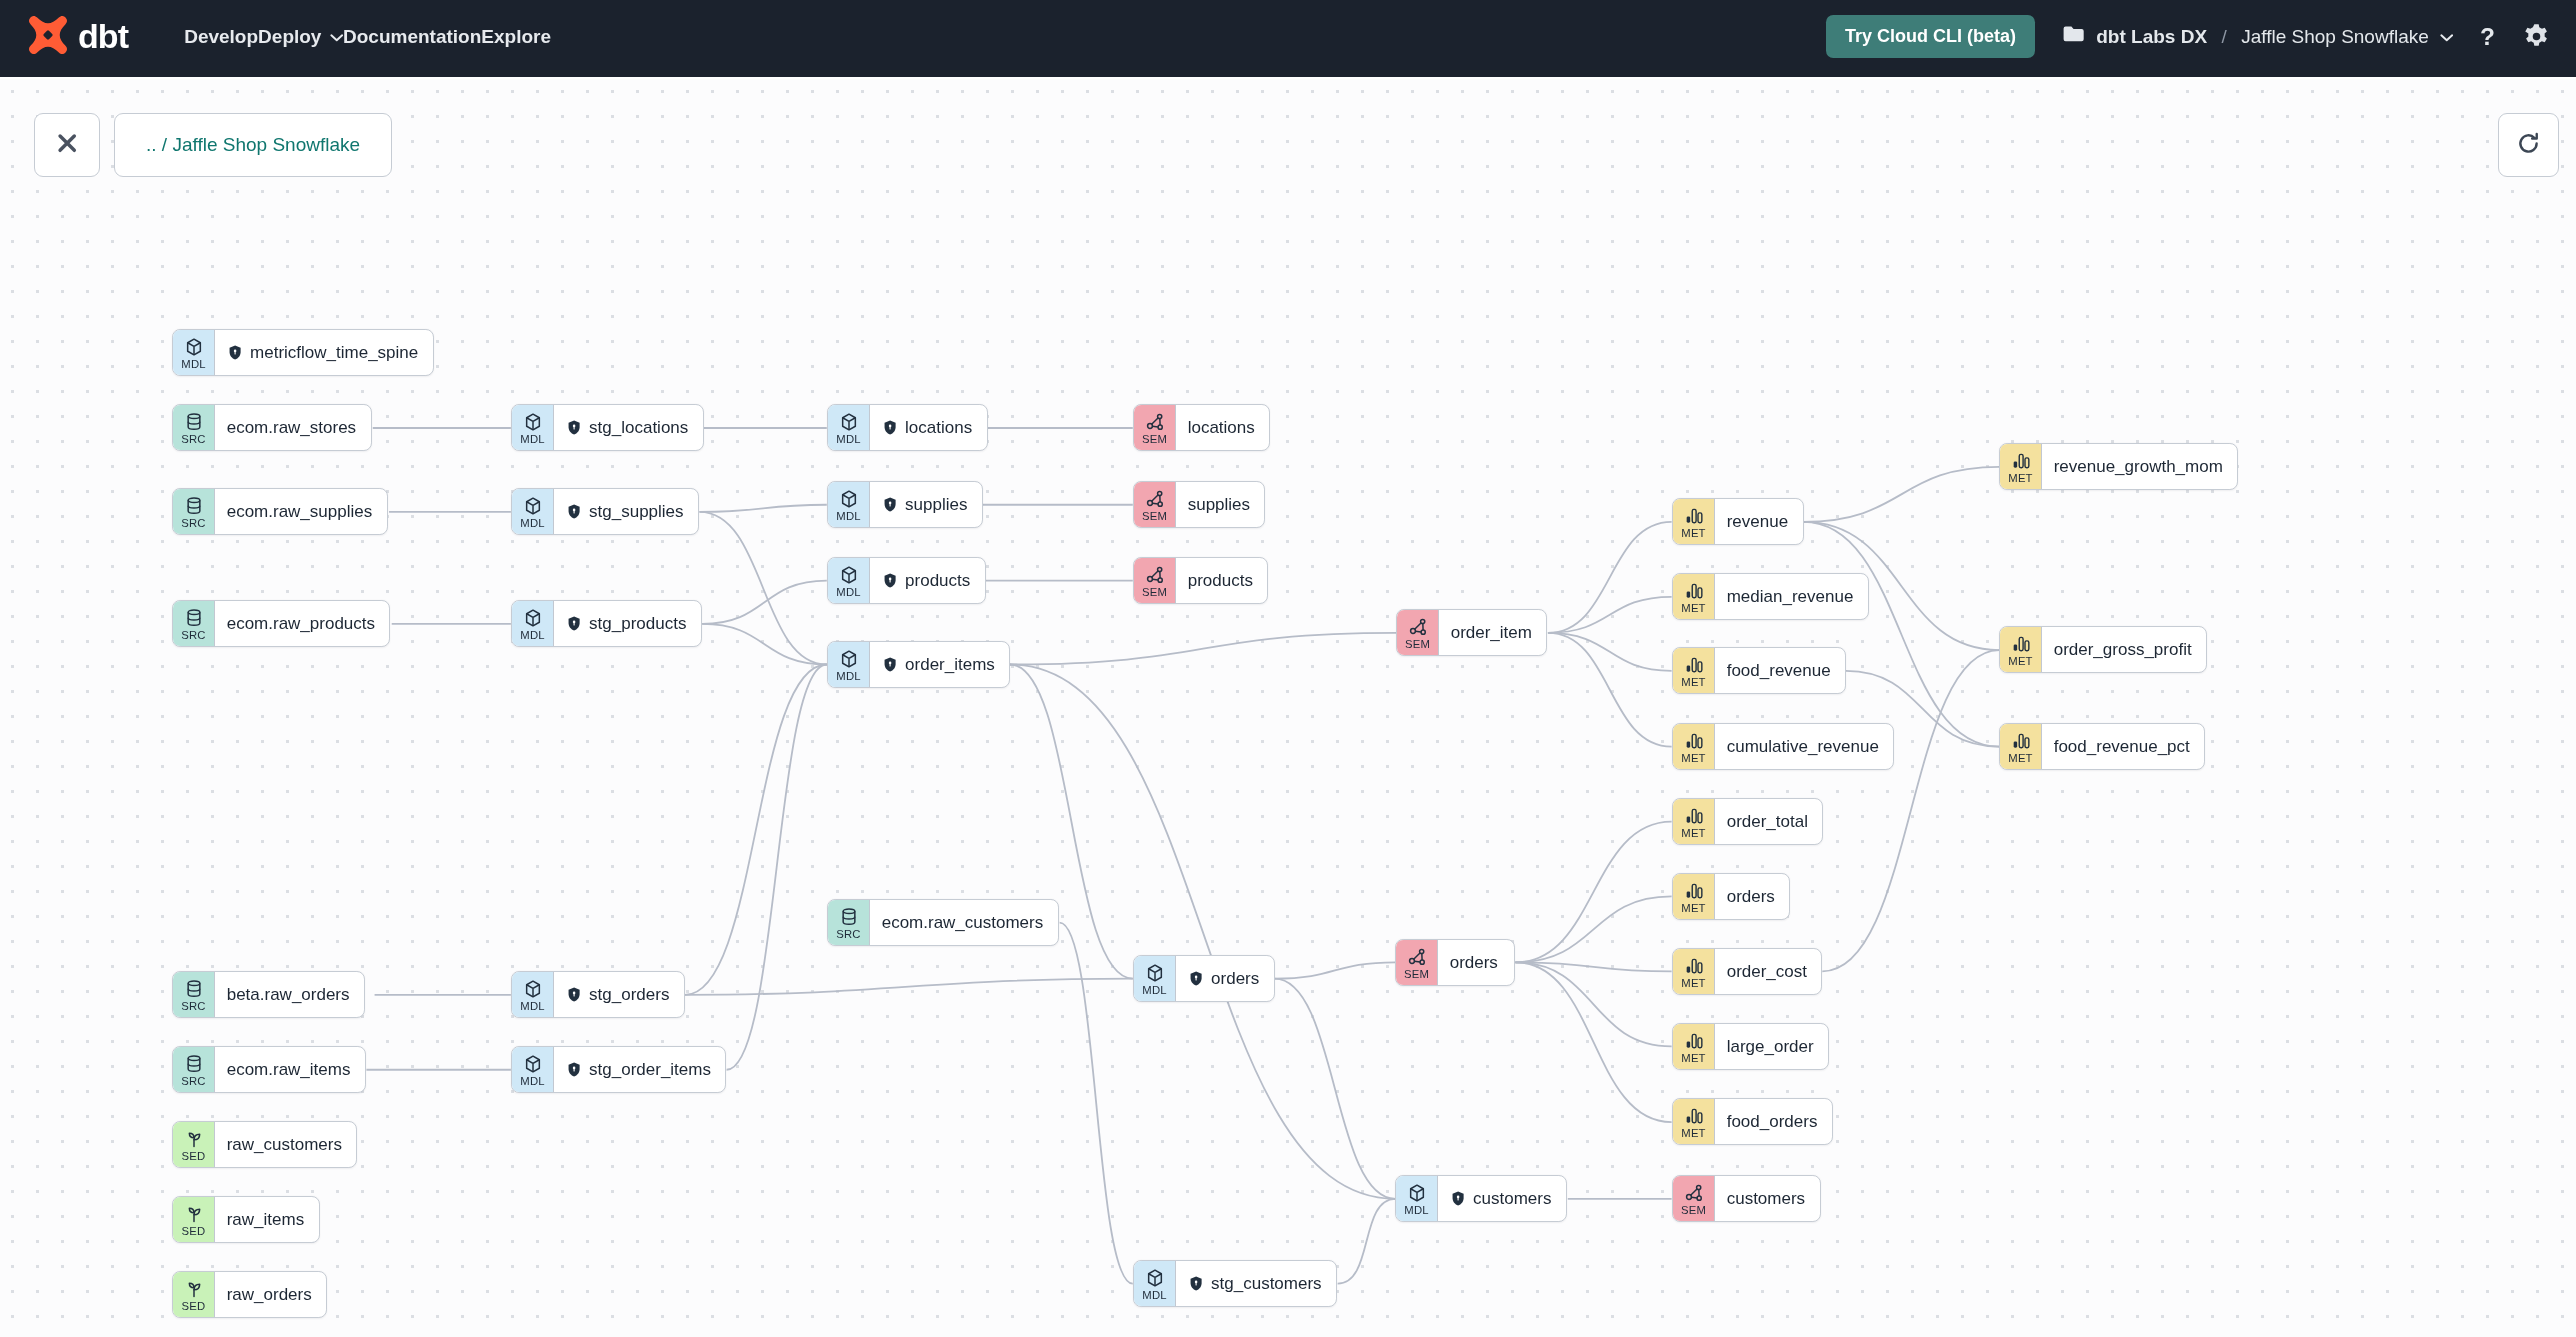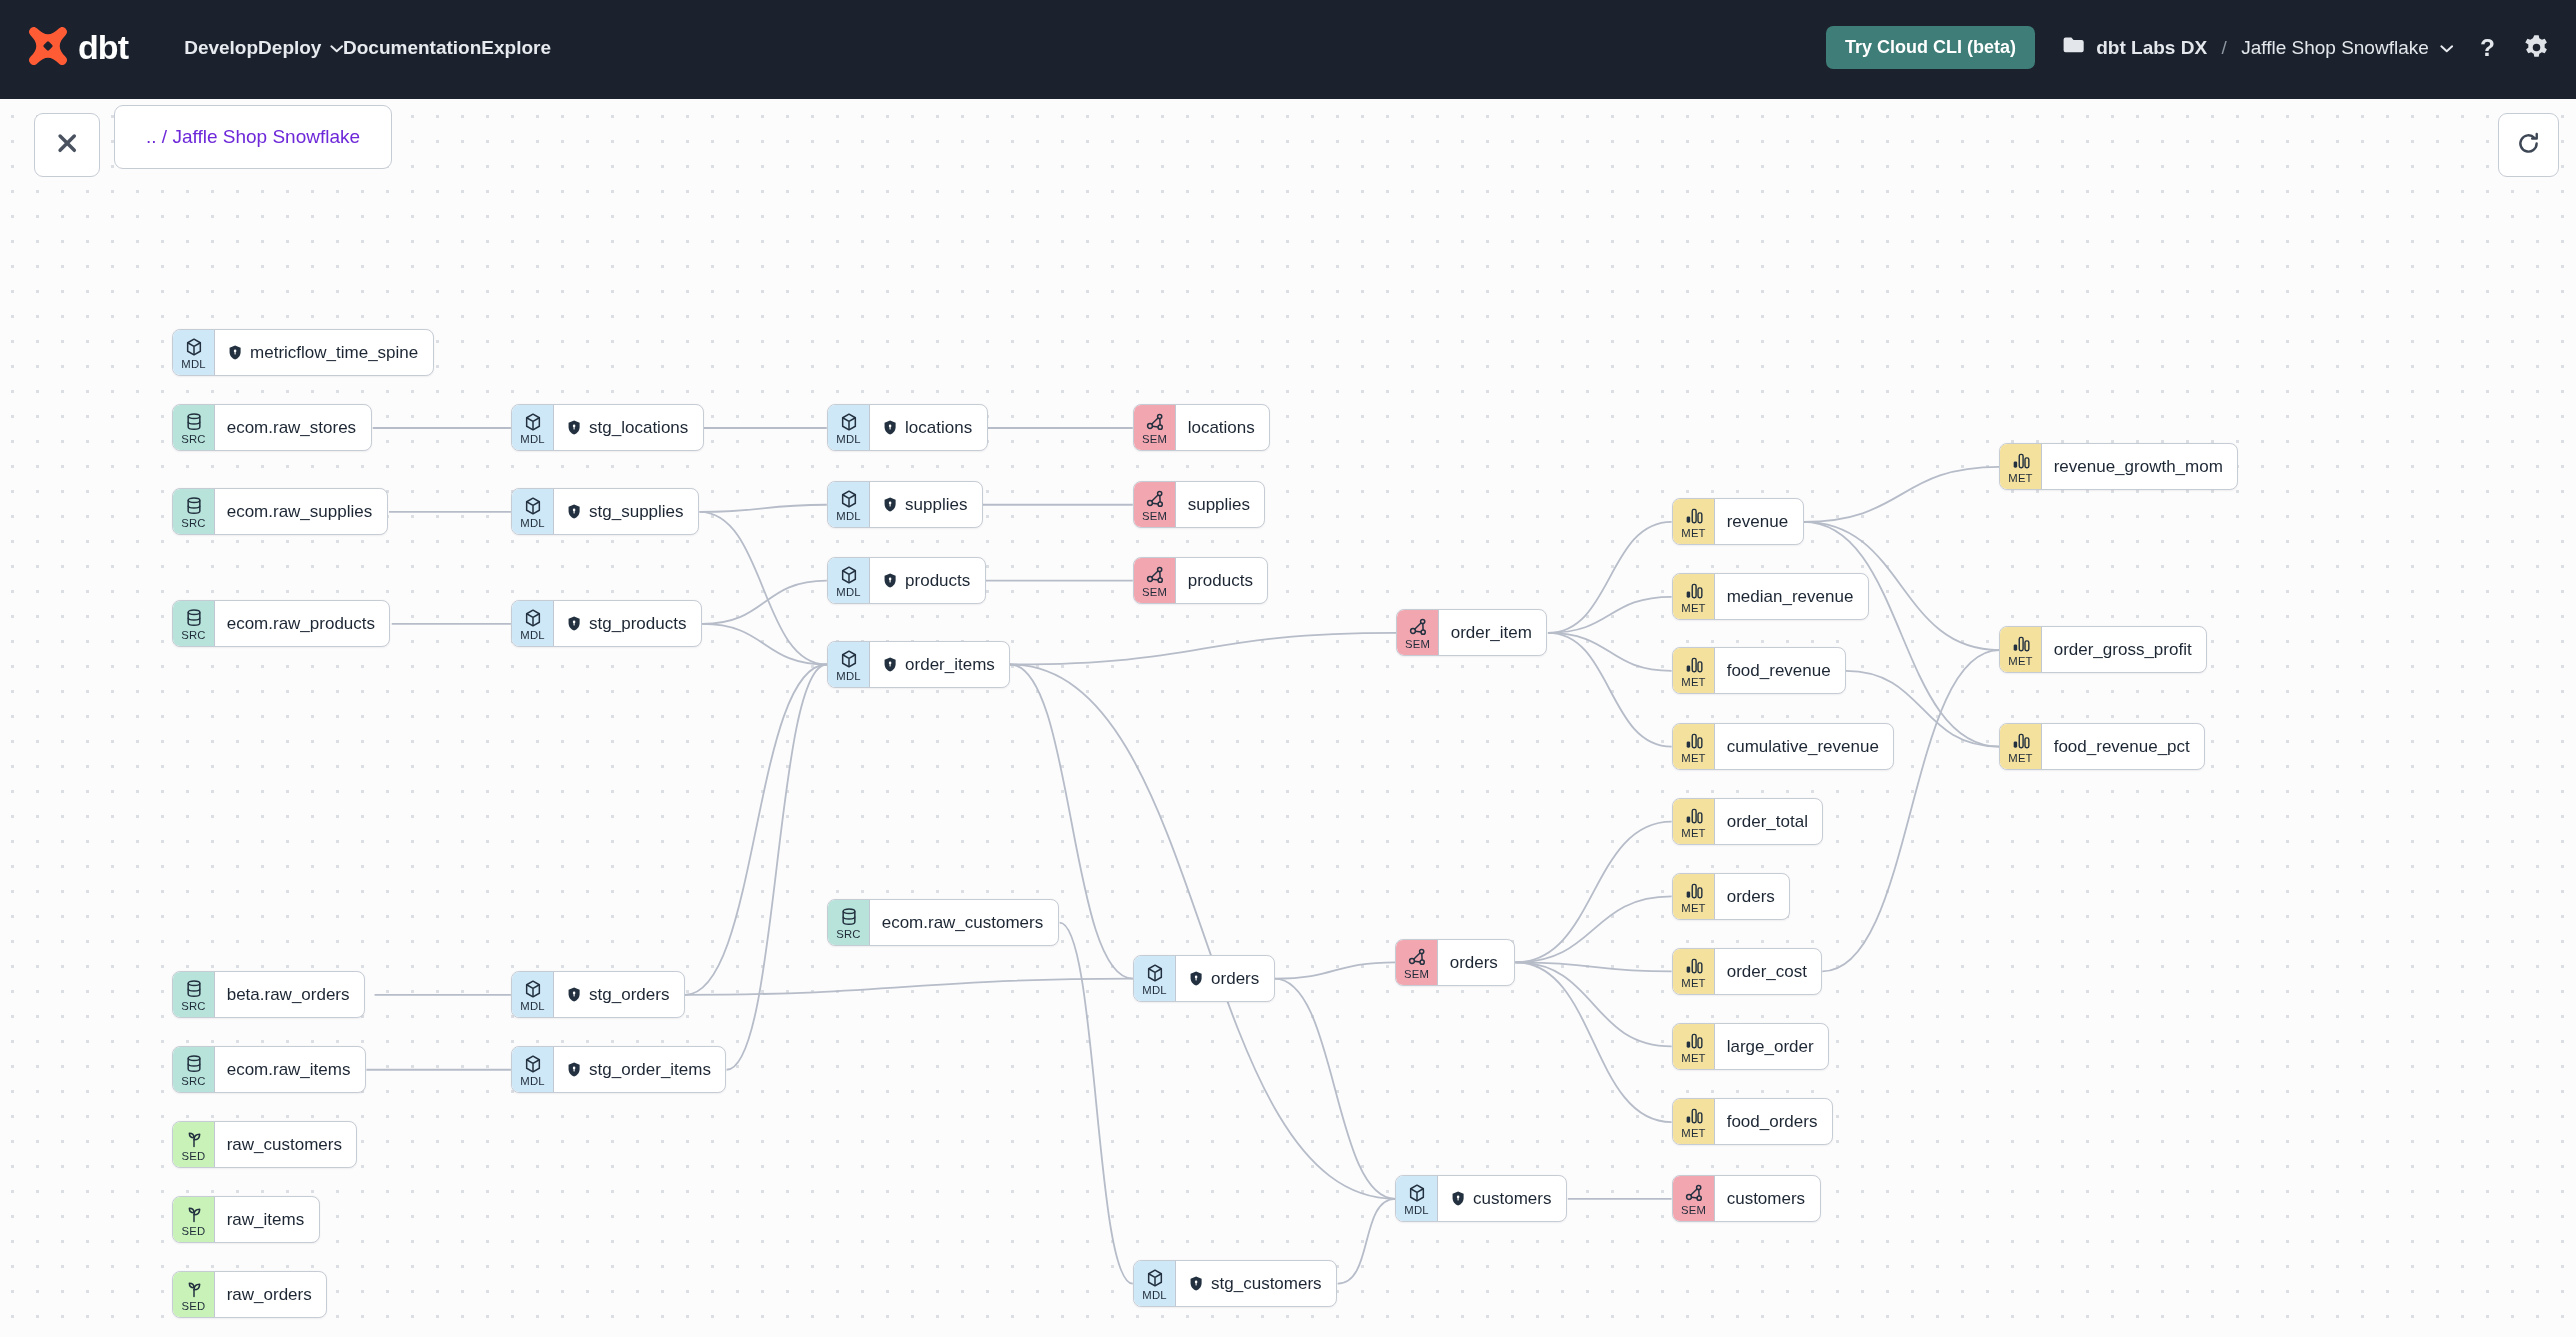--- a/index.html
+++ b/index.html
@@ -1,20 +1,20 @@
 <!DOCTYPE html>
 <html style="font-size:14.4px"><head>
 <meta charset="utf-8">
 <style>
   * { margin:0; padding:0; box-sizing:border-box; }
   html,body { width:2576px; height:1338px; overflow:hidden; font-family:"Liberation Sans", sans-serif; background:#fff; }
   #stage { position:relative; width:2576px; height:1338px; overflow:hidden; }
 
   
-  #app-header { position:absolute; left:0; top:0; width:100%; height:99px; background:#1b222d;
+  #app-header { position:absolute; left:0; top:0; width:100%; height:77px; background:#1b222d;
     display:flex; align-items:center; padding:0 25px 4px 27px; z-index:10; }
   .logo { display:flex; align-items:center; gap:9px; }
   .logo-text { color:#fff; font-size:34px; font-weight:800; letter-spacing:-0.9px; }
   nav { display:flex; align-items:center; margin-left:56px; }
   .nav-item { color:#e7eaee; font-size:19px; font-weight:600; cursor:pointer; display:flex; align-items:center; gap:8.1px; white-space:nowrap; }
   .hdr-right { margin-left:auto; display:flex; align-items:center; gap:27px; }
   .cta-btn { background:#3e7d78; color:#fff; border:none; border-radius:7.2px; font-family:inherit;
     font-size:18px; font-weight:600; padding:10.8px 19px; cursor:pointer; white-space:nowrap; }
   .proj-crumb { display:flex; align-items:center; gap:10.8px; color:#e4e8ec; font-size:19px; white-space:nowrap; }
   .proj-crumb .acct { font-weight:700; }
@@ -26,22 +26,22 @@
   #lineage-canvas { position:absolute; left:0; top:79px; width:2576px; height:1258px;
     background-color:#fcfcfd;
     background-image:radial-gradient(circle, #dbdee3 1.5px, transparent 1.6px);
     background-size:25px 25px; z-index:1; }
   #edges { position:absolute; left:0; top:0; width:2576px; height:1338px; z-index:2; pointer-events:none; }
   #edges path { stroke:#b6bcc8; stroke-width:2; fill:none; }
 
   
   .tool { position:absolute; z-index:6; background:#fff; border:0.9px solid #c6ccd4; border-radius:9px; }
   #close-btn { left:34px; top:113px; width:66px; height:64px; display:flex; align-items:center; justify-content:center; cursor:pointer; }
-  #crumb-btn { left:114px; top:105px; height:64px; display:flex; align-items:center; padding:9px 31px;
-    font-size:19px; color:#6d28d9; cursor:pointer; white-space:nowrap; }
+  #crumb-btn { left:114px; top:113px; height:64px; display:flex; align-items:center; padding:9px 31px;
+    font-size:19px; color:#0f766e; cursor:pointer; white-space:nowrap; }
   #search-box { left:1357px; top:113px; width:1131px; height:64px; display:flex; align-items:center; padding:0 16.2px 0 18px; }
   #search-box input { flex:1; border:none; outline:none; font-family:inherit; font-size:19px; color:#27303d; margin-left:14.4px; background:transparent; }
   #search-box input::placeholder { color:#67707d; }
   #refresh-btn { left:2498px; top:113px; width:61px; height:64px; display:flex; align-items:center; justify-content:center; cursor:pointer; }
 
   
   .node { position:absolute; z-index:4; display:inline-flex; align-items:stretch; height:47px;
     background:#fff; border:0.9px solid #c6ccd4; border-radius:8.1px; box-shadow:0 0.9px 1.8px rgba(16,24,40,.06); cursor:pointer; }
   .nbadge { width:42px; flex:0 0 42px; border-right:0.9px solid #c2c8d1; border-radius:7.2px 0 0 7.2px;
     display:flex; flex-direction:column; align-items:center; justify-content:center; padding-top:2.7px; }

